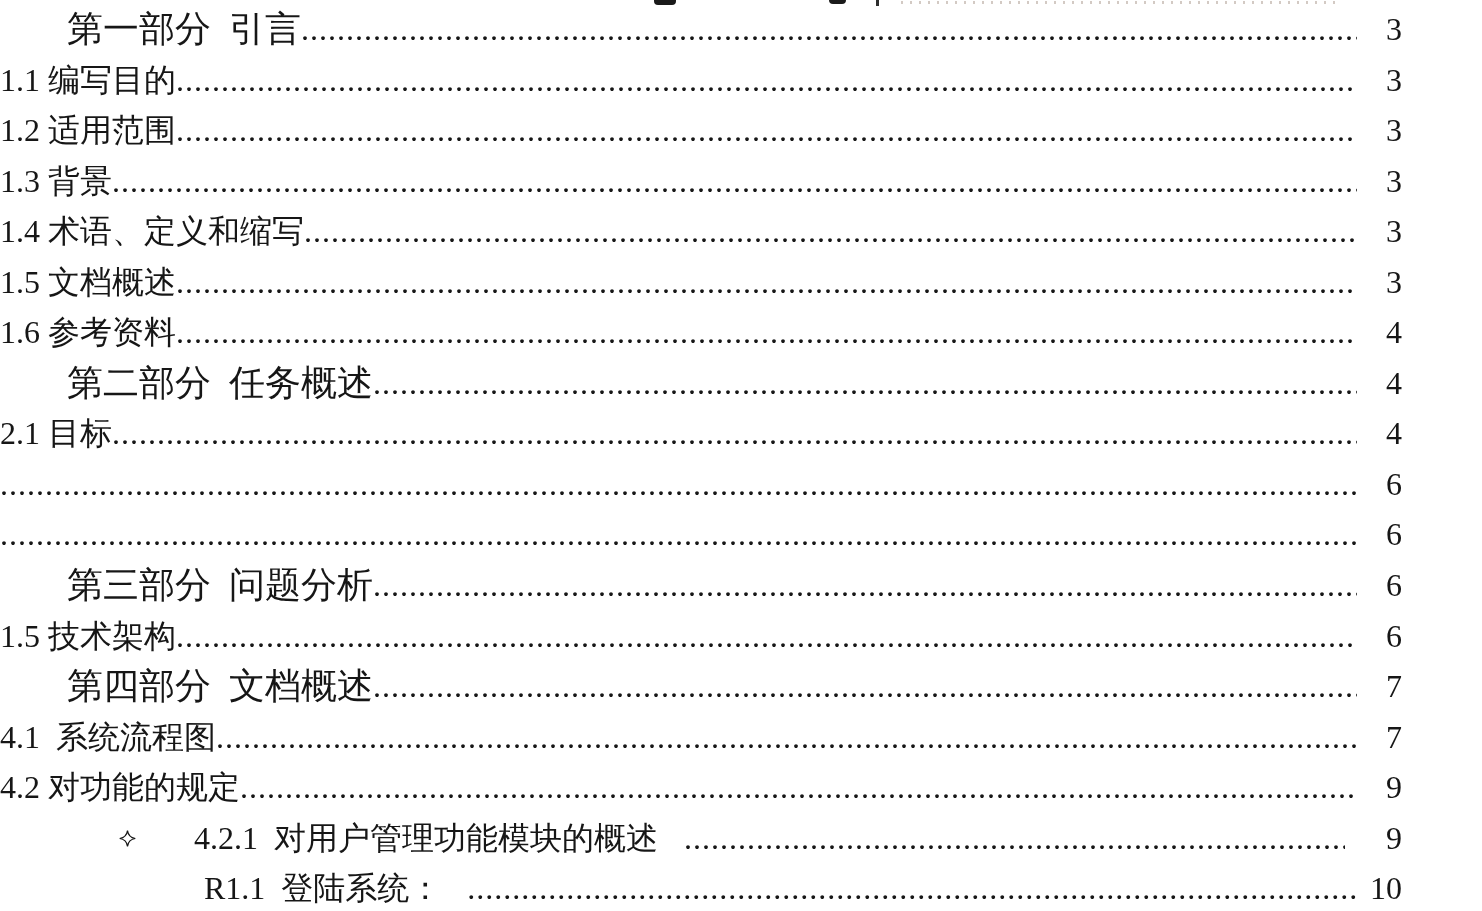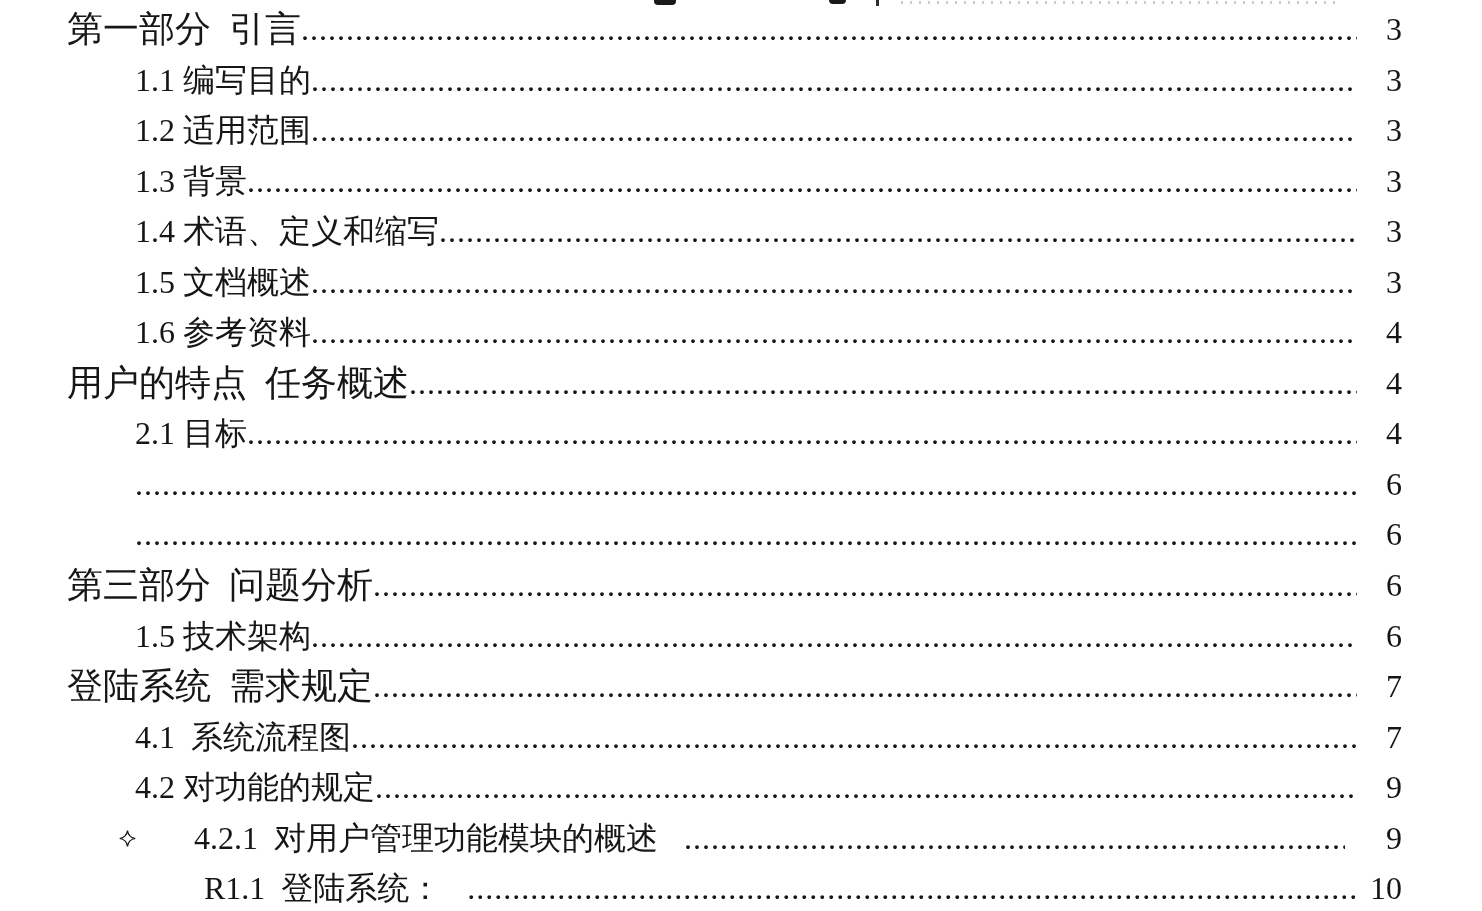--- a/index.html
+++ b/index.html
@@ -41,21 +41,21 @@
   }
   .row .page-num {
     flex: 0 0 auto;
     min-width: 34px;
     text-align: right;
     padding-left: 11px;
     font-size: 32px;
   }
   .lvl0 { padding-left: 67px; font-size: 36px; }
   .lvl0 .leader { font-size: 32px; }
-  .lvl1 { padding-left: 135px; }
+  .lvl1 { }
   .lvl2 { padding-left: 119px; gap: 12px; }
   .lvl3 { padding-left: 204px; }
   .lvl2 .leader { margin-left: 14px; }
   .lvl3 .leader { margin-left: 26px; }
   .bullet {
     flex: 0 0 auto;
     align-self: center;
     width: 17px; height: 17px;
     margin-right: 46px;
     display: none;
@@ -111,21 +111,21 @@
       <span class="page-num">3</span>
     </div>
       <div class="row lvl1">
 
       <span class="title">1.6 参考资料</span>
       <span class="leader">....................................................................................................................................................................................................................................................................</span>
       <span class="page-num">4</span>
     </div>
       <div class="row lvl0">
 
-      <span class="title">用户的特点  任务概述</span>
+      <span class="title">第二部分  任务概述</span>
       <span class="leader">....................................................................................................................................................................................................................................................................</span>
       <span class="page-num">4</span>
     </div>
       <div class="row lvl1">
 
       <span class="title">2.1 目标</span>
       <span class="leader">....................................................................................................................................................................................................................................................................</span>
       <span class="page-num">4</span>
     </div>
       <div class="row lvl1">
@@ -145,21 +145,21 @@
       <span class="page-num">6</span>
     </div>
       <div class="row lvl1">
 
       <span class="title">1.5 技术架构</span>
       <span class="leader">....................................................................................................................................................................................................................................................................</span>
       <span class="page-num">6</span>
     </div>
       <div class="row lvl0">
 
-      <span class="title">登陆系统  需求规定</span>
+      <span class="title">第四部分  文档概述</span>
       <span class="leader">....................................................................................................................................................................................................................................................................</span>
       <span class="page-num">7</span>
     </div>
       <div class="row lvl1">
 
       <span class="title">4.1  系统流程图</span>
       <span class="leader">....................................................................................................................................................................................................................................................................</span>
       <span class="page-num">7</span>
     </div>
       <div class="row lvl1">

